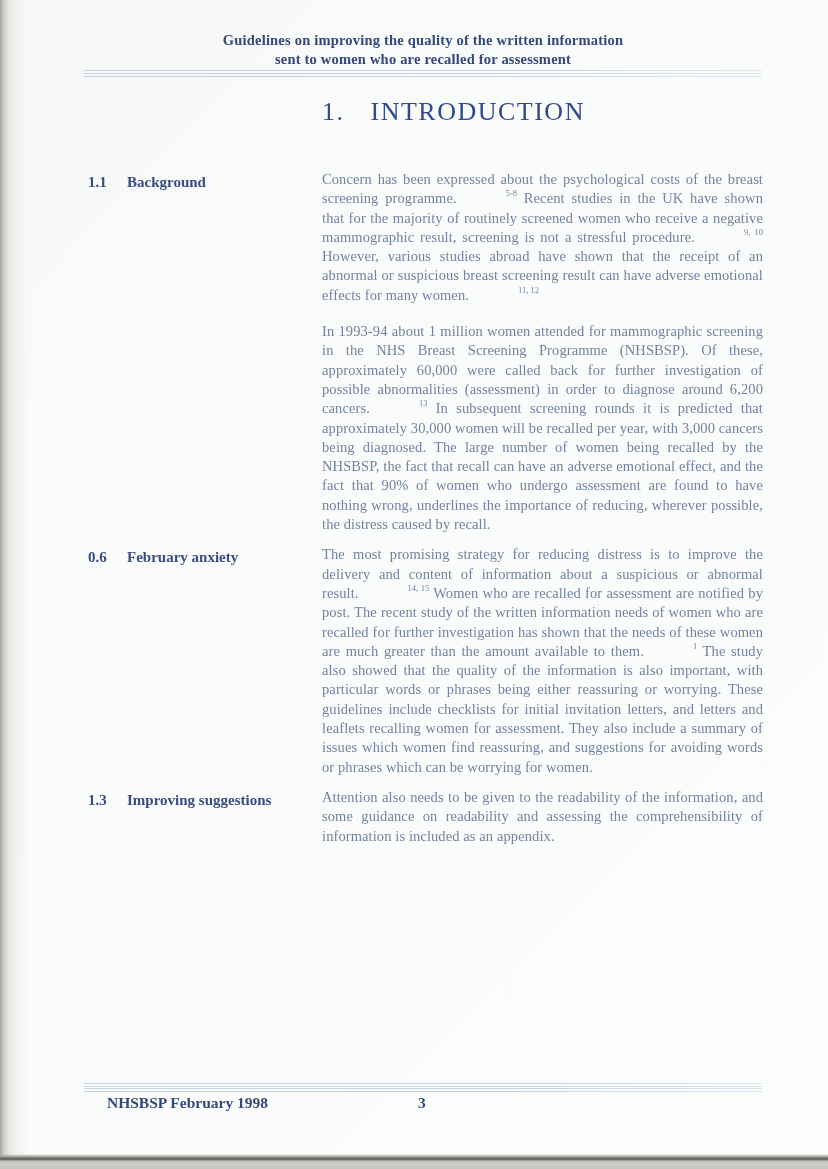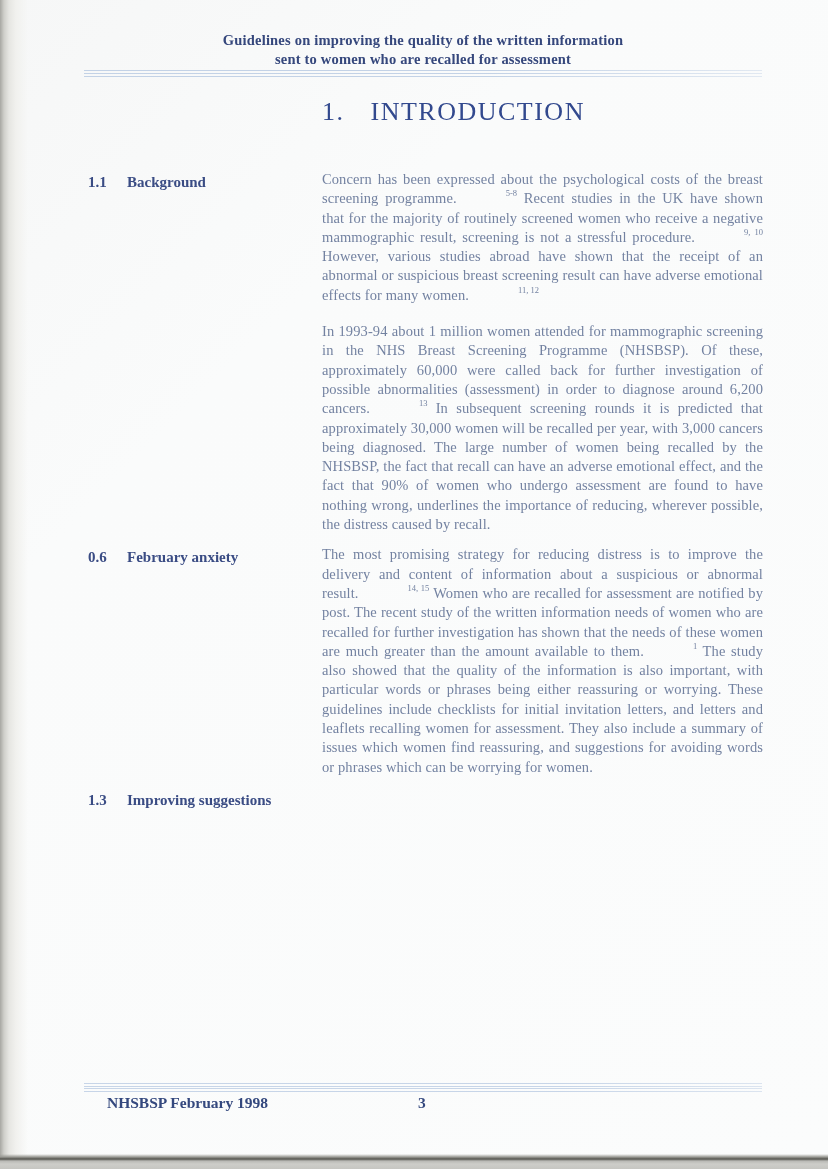--- a/index.html
+++ b/index.html
@@ -122,20 +122,23 @@
       </div>
       <div class="section-body">
         <p>The most promising strategy for reducing distress is to improve the delivery and content of information about a suspicious or abnormal result.<sup>14, 15</sup> Women who are recalled for assessment are notified by post. The recent study of the written information needs of women who are recalled for further investigation has shown that the needs of these women are much greater than the amount available to them.<sup>1</sup> The study also showed that the quality of the information is also important, with particular words or phrases being either reassuring or worrying. These guidelines include checklists for initial invitation letters, and letters and leaflets recalling women for assessment. They also include a summary of issues which women find reassuring, and suggestions for avoiding words or phrases which can be worrying for women.</p>
       </div>
     </section>
 
     <section class="section">
       <div class="section-label">
         <span class="num">1.3</span><span class="head">Improving suggestions</span>
       </div>
+      <div class="section-body">
+        <p>Attention also needs to be given to the readability of the information, and some guidance on readability and assessing the comprehensibility of information is included as an appendix.</p>
+      </div>
     </section>
 
   </div>
 
   <div class="rule rule-bottom"></div>
 
   <div class="footer">
     <span class="footer-left">NHSBSP February 1998</span>
     <span class="footer-page">3</span>
   </div>

